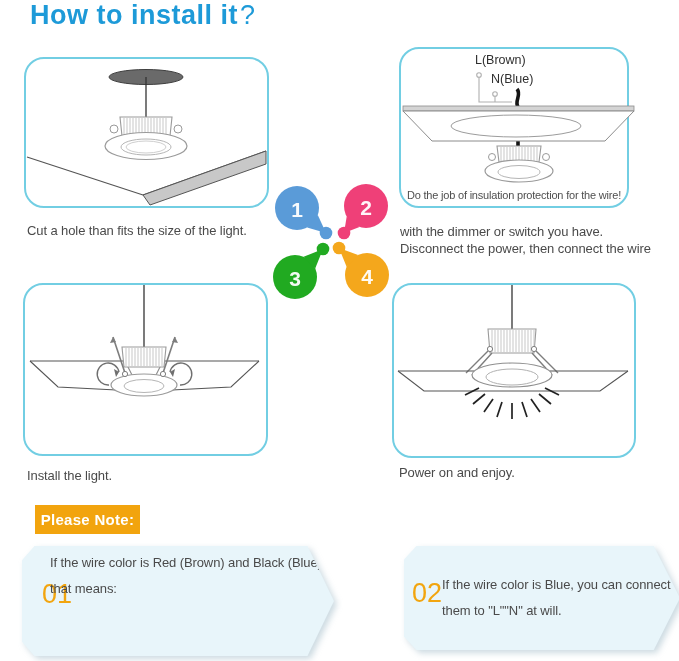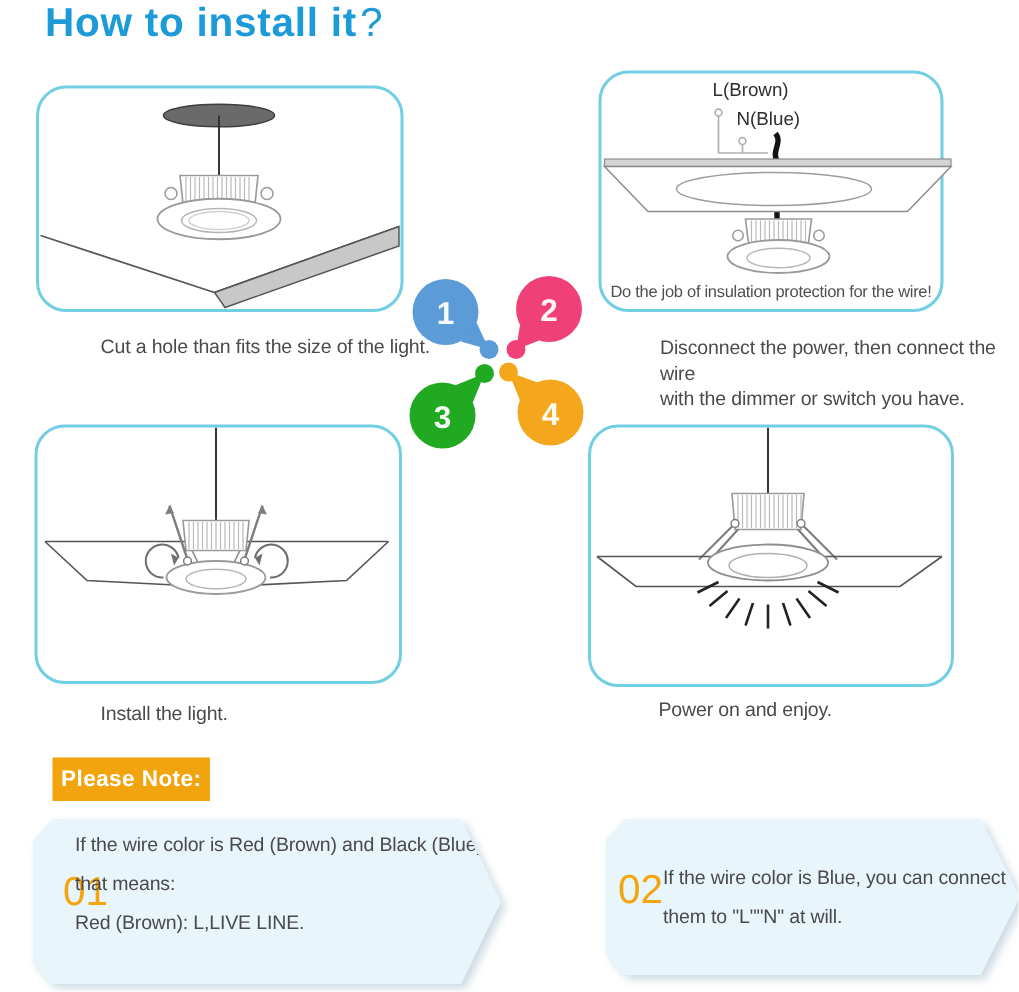--- a/index.html
+++ b/index.html
@@ -21,21 +21,21 @@
   #panel4{left:392px;top:283px;width:244px;height:175px;}
   .panel svg{position:absolute;left:0;top:0;}
 
   .wire-label{position:absolute;font-size:12.5px;color:#2f2f2f;white-space:nowrap;}
   #labelL{left:74px;top:4px;}
   #labelN{left:90px;top:23px;}
   .panel-note{position:absolute;left:0;right:0;bottom:5px;text-align:center;
     font-size:11px;color:#4f4f4f;letter-spacing:-.2px;white-space:nowrap;}
 
   
-  .caption{position:absolute;font-size:13px;color:#4a4a4a;letter-spacing:-.1px;margin-left:40px;}
+  .caption{position:absolute;font-size:13px;color:#4a4a4a;letter-spacing:-.1px;}
   #cap1{left:27px;top:223px;}
   #cap2{left:400px;top:223px;line-height:17px;}
   #cap2 span{display:block;}
   #cap3{left:27px;top:468px;}
   #cap4{left:399px;top:465px;}
 
   
   .bubbles{position:absolute;left:270px;top:180px;width:130px;height:125px;}
   .bubble-num{position:absolute;transform:translate(-50%,-50%);
     color:rgba(255,255,255,.95);font-size:21px;font-weight:700;}
@@ -110,22 +110,22 @@
         <path d="M100,98 V112 M103,98 V112 M106,98 V112 M109,98 V112 M112,98 V112 M115,98 V112 M118,98 V112 M121,98 V112 M124,98 V112 M127,98 V112 M130,98 V112 M133,98 V112 M136,98 V112" stroke="#b9b9b9" stroke-width=".8" fill="none"></path>
         <ellipse cx="118" cy="122" rx="34" ry="11" stroke-width="1.2"></ellipse>
         <ellipse cx="118" cy="123" rx="21" ry="6.5" stroke="#b5b5b5"></ellipse>
       </g>
     </svg>
     <span class="wire-label" id="labelL">L(Brown)</span>
     <span class="wire-label" id="labelN">N(Blue)</span>
     <span class="panel-note">Do the job of insulation protection for the wire!</span>
   </div>
   <div class="caption" id="cap2">
+    <span>with the dimmer or switch you have.</span>
     <span>Disconnect the power, then connect the wire</span>
-    <span>with the dimmer or switch you have.</span>
   </div>
 
   <div class="panel" id="panel3">
     <svg width="241" height="169" viewBox="0 0 241 169">
       <line x1="119" y1="0" x2="119" y2="62" stroke="#333" stroke-width="1.3"></line>
       <g stroke="#555" stroke-width="1.1" fill="none">
         <path d="M5,76 H100 M138,76 H234"></path>
         <path d="M5,76 L33,102 L111,106"></path>
         <path d="M234,76 L206,102 L127,106"></path>
         <path d="M100,76 L110,96 M138,76 L128,96" stroke="#8c8c8c"></path>
@@ -216,21 +216,20 @@
   </div>
 
   <div class="note-header">Please Note:</div>
 
   <div class="note-wrap" id="note1wrap">
     <div class="note-box" id="note1">
       <span class="note-num">01</span>
       <div class="note-lines">
         <span>If the wire color is Red (Brown) and Black (Blue),</span>
         <span>that means:</span>
-        <span>Red (Brown): L,LIVE LINE.</span>
       </div>
     </div>
   </div>
 
   <div class="note-wrap" id="note2wrap">
     <div class="note-box" id="note2">
       <span class="note-num">02</span>
       <div class="note-lines">
         <span>If the wire color is Blue, you can connect</span>
         <span>them to "L""N" at will.</span>

